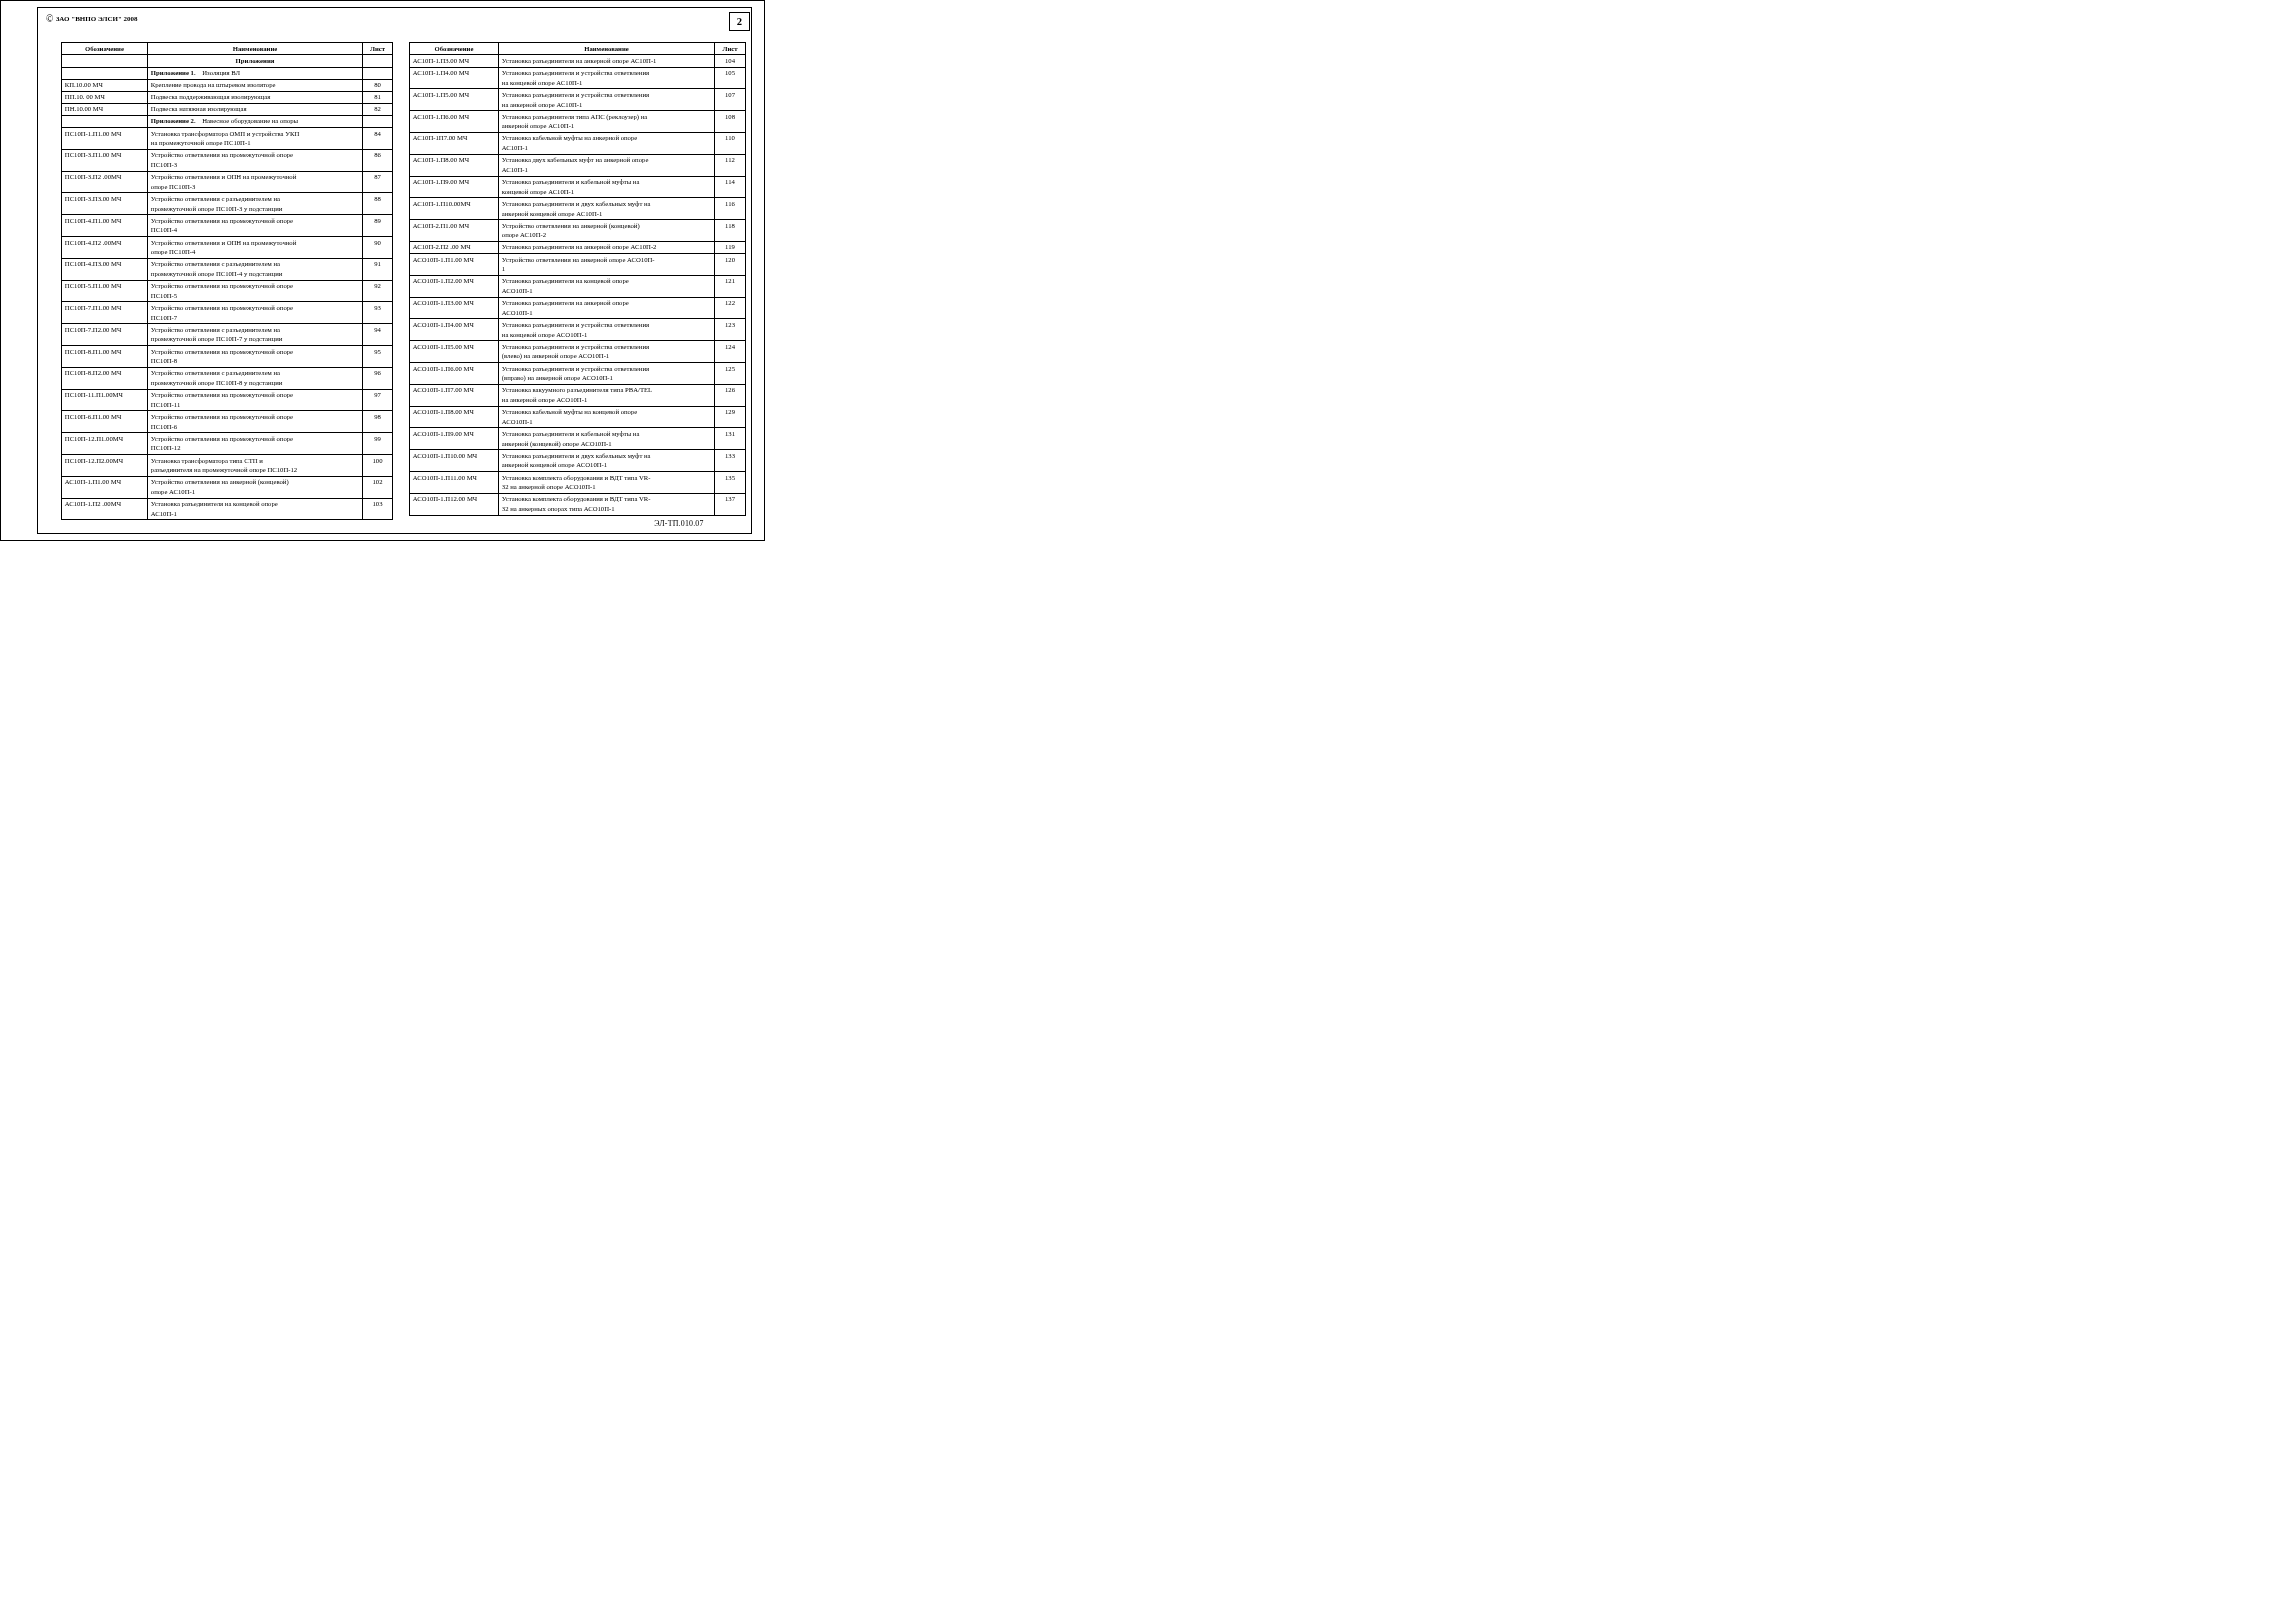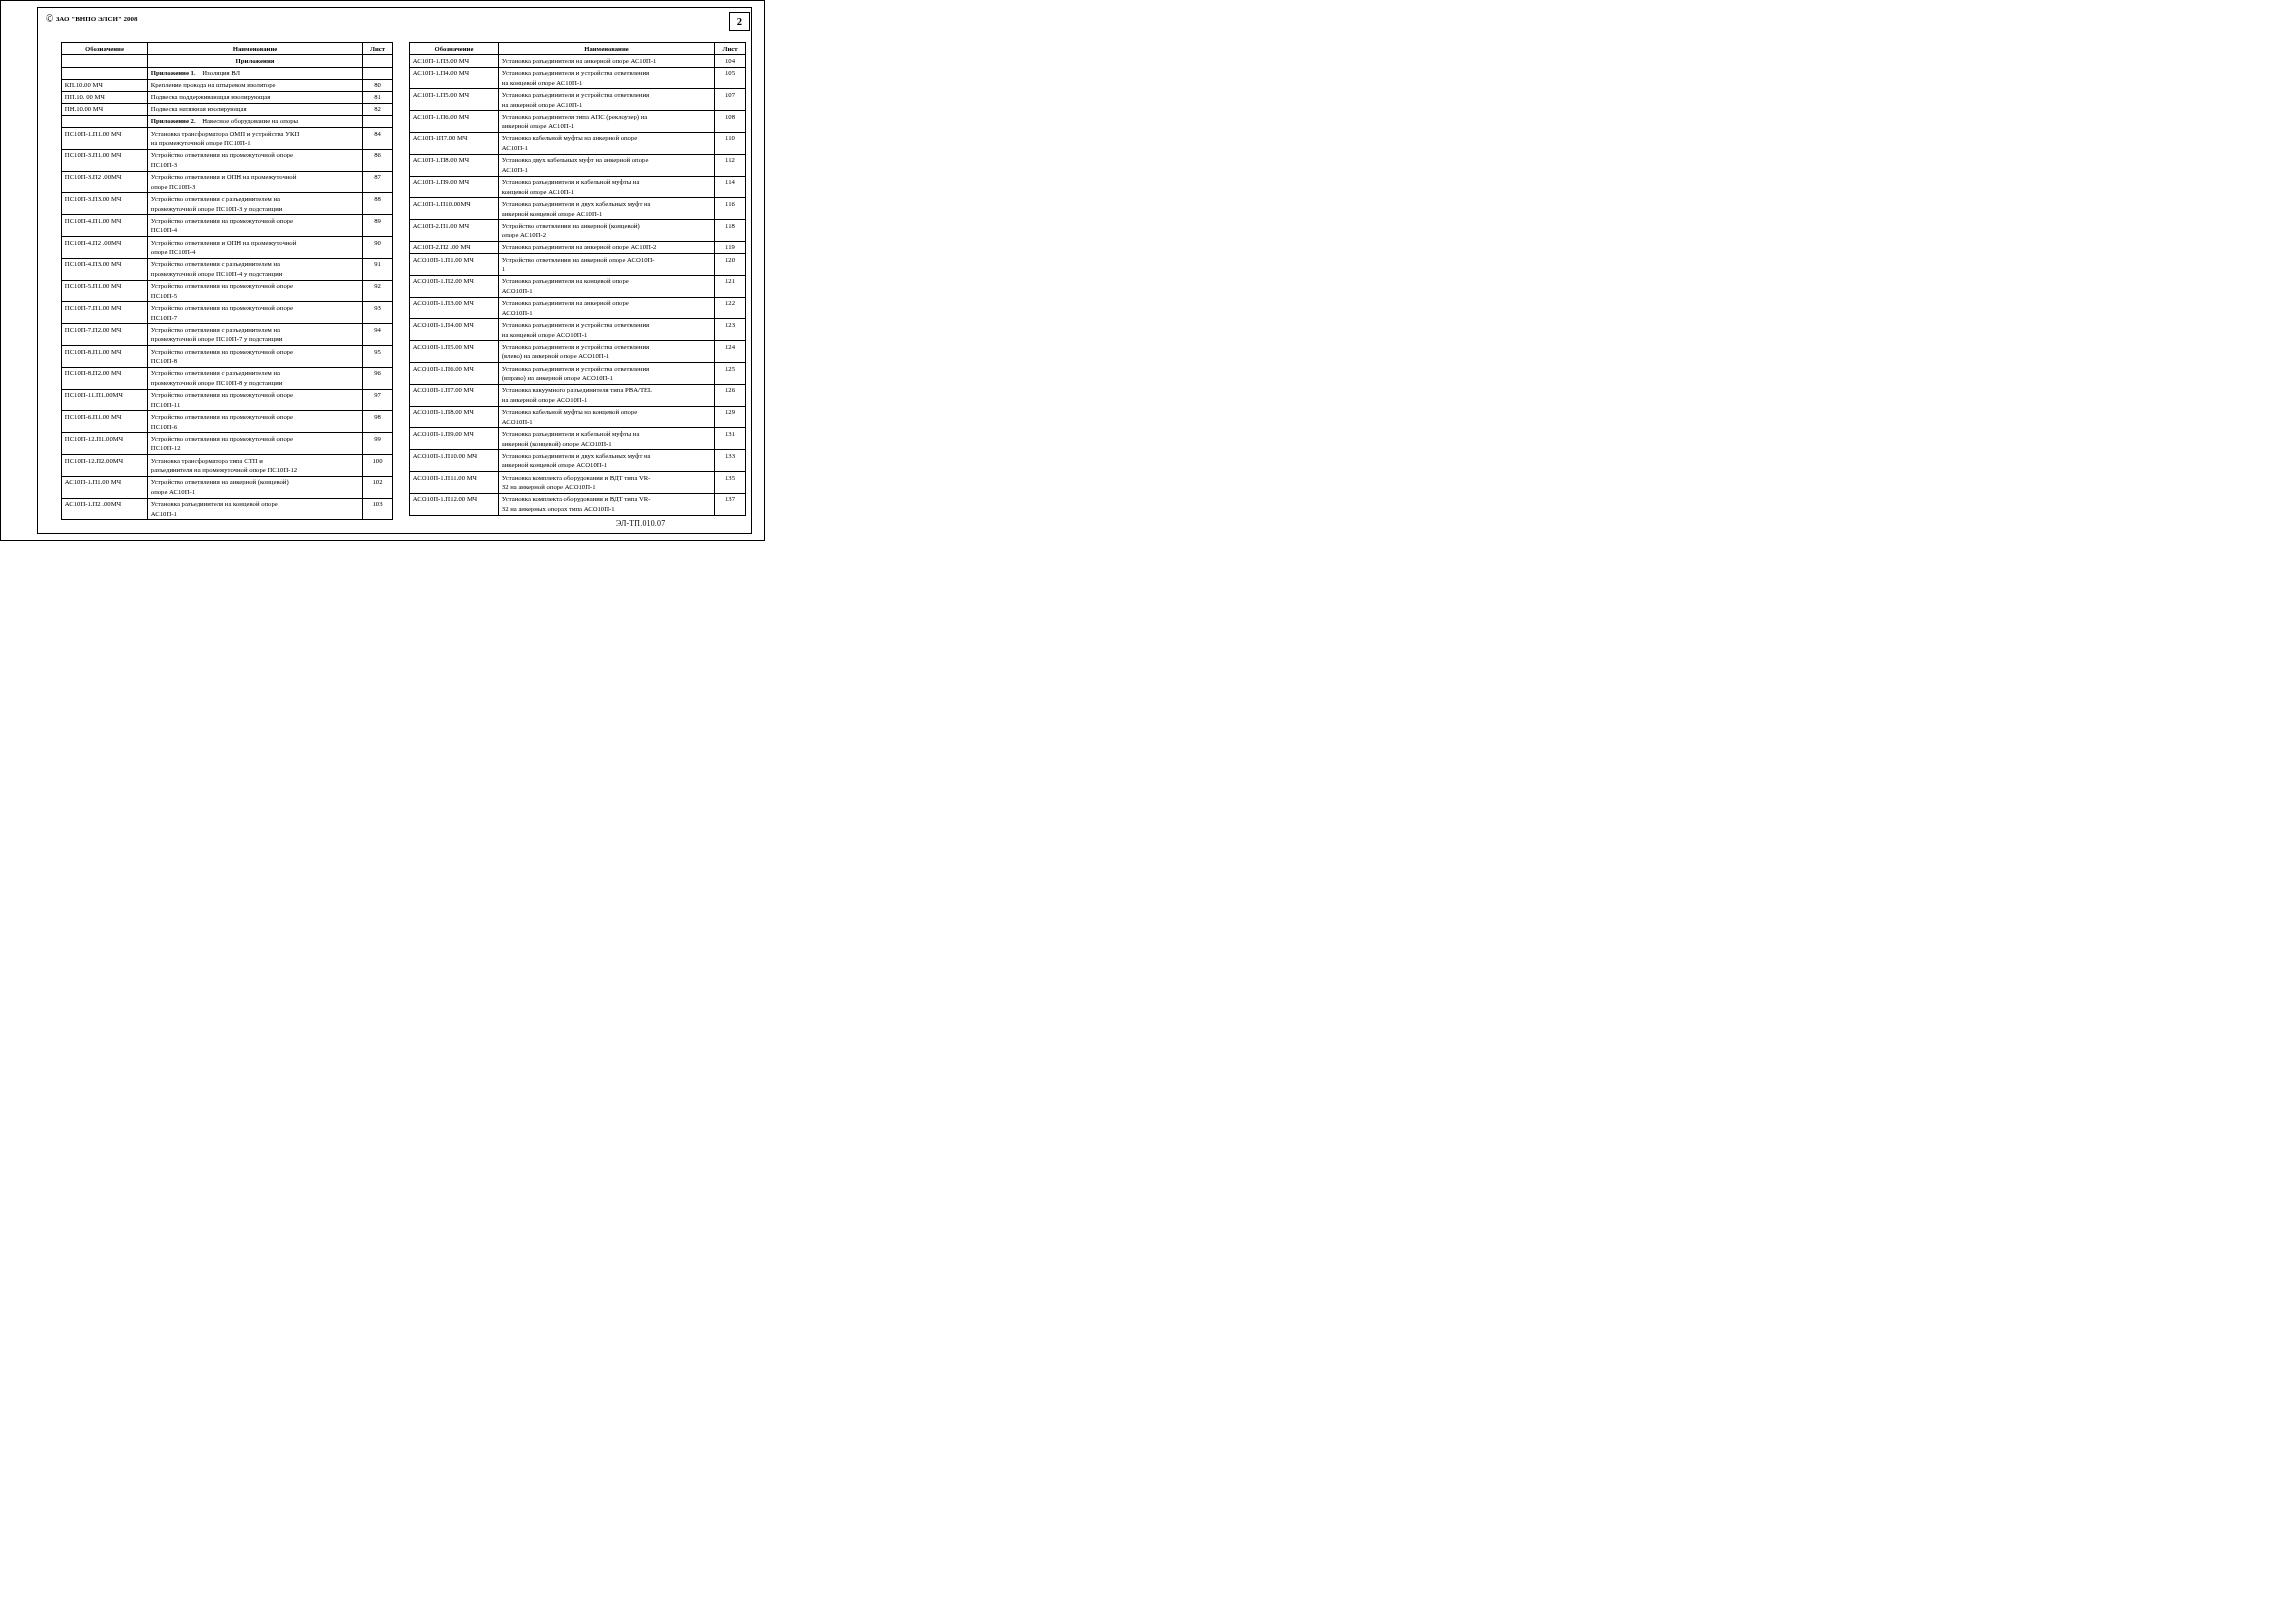--- a/index.html
+++ b/index.html
@@ -72,21 +72,21 @@
     padding: 0.9px 1.9px;
   }
   td.c-name { white-space: pre-line; }
   td.c-sheet { text-align: center; }
   td.section-cell { text-align: center; font-weight: bold; }
   .appendix-label { font-weight: bold; }
   .doc-code {
     position: absolute;
     top: 518px; left: 615px;
     width: 126px;
-    text-align: left;
+    text-align: center;
     font-size: 7.9px;
     letter-spacing: 0.2px;
   }
 </style>
 </head>
 <body>
 
 <div class="page">
   <div class="frame"></div>
 

